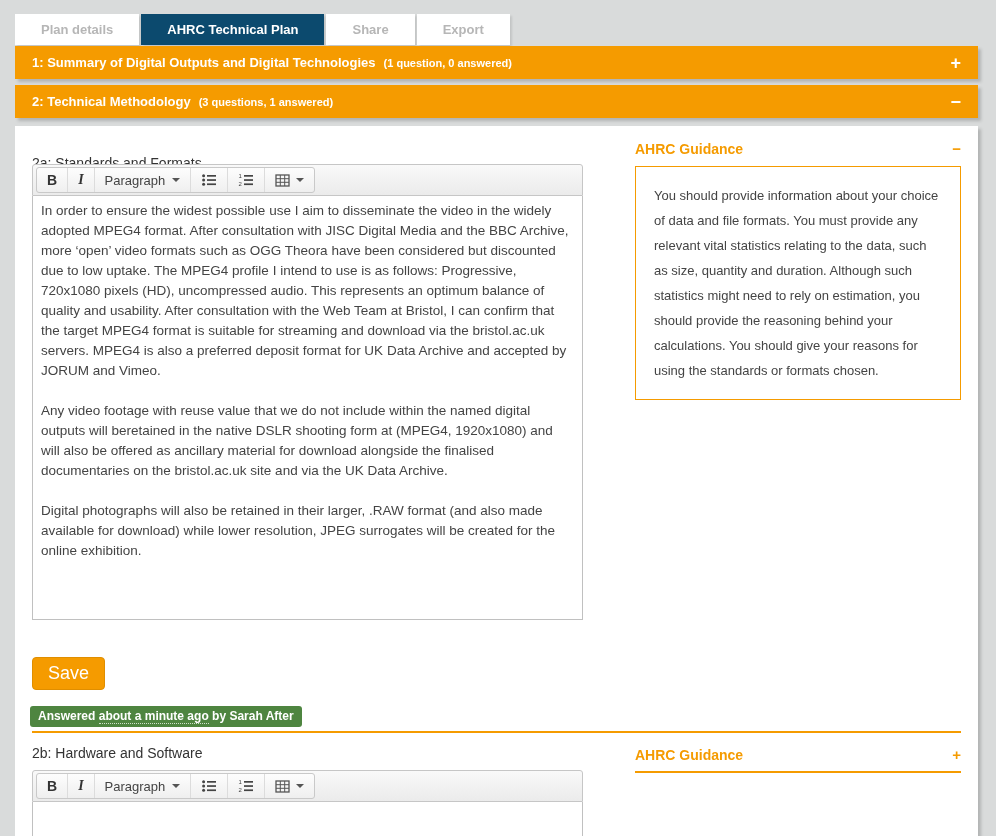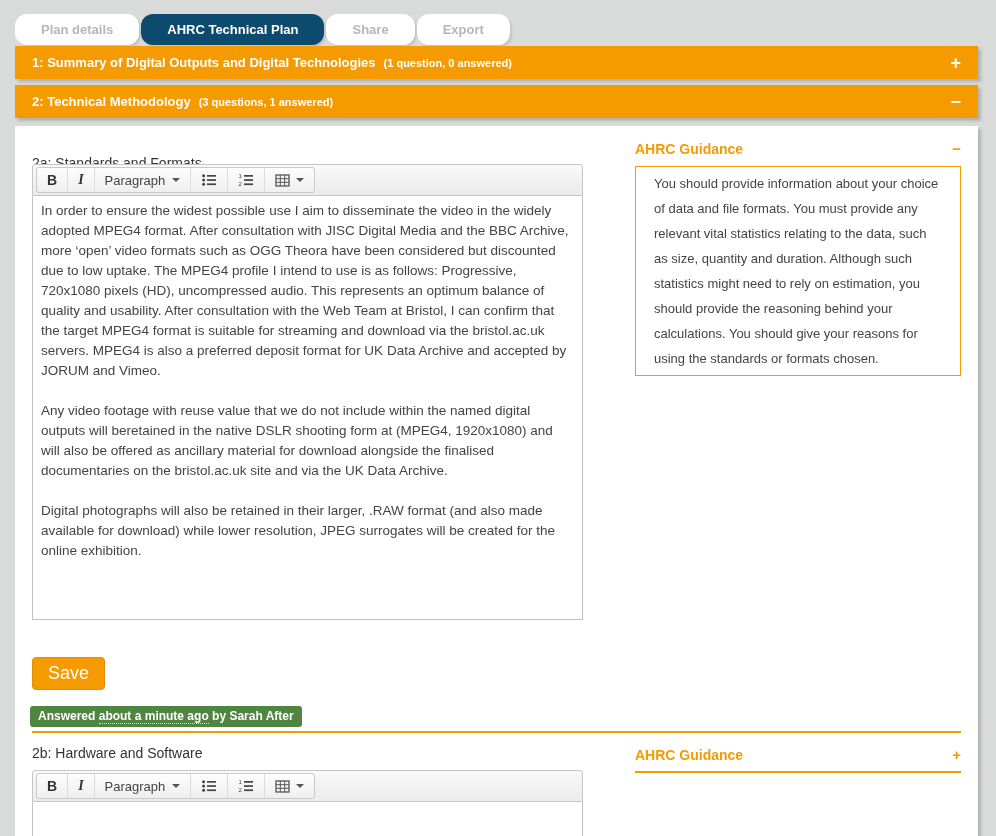--- a/index.html
+++ b/index.html
@@ -12,21 +12,21 @@
     color: #444;
   }
 
   
   .tabs { position: absolute; left: 15px; top: 14px; display: flex; gap: 2px; }
   .tab {
     height: 31px; line-height: 31px; padding: 0 26px;
     background: #ffffff; color: #b6b6b6;
     font-size: 13px; font-weight: bold;
     box-shadow: 2px 2px 2px rgba(0,0,0,0.10);
-    cursor: pointer; white-space: nowrap; border-radius: 12px;
+    cursor: pointer; white-space: nowrap;
   }
   .tab.active { background: #0c4a6e; color: #fff; }
 
   
   .section-bar {
     position: absolute; left: 15px; width: 963px; height: 33px;
     background: #F59B00; color: #fff;
     display: flex; align-items: center; padding: 0 17px;
     box-shadow: 3px 3px 3px rgba(0,0,0,0.18);
     cursor: pointer;
@@ -88,21 +88,21 @@
   .guidance-header {
     position: absolute; left: 620px; width: 326px;
     display: flex; justify-content: space-between; align-items: flex-start;
   }
   .guidance-title { color: #F59B00; font-size: 14px; font-weight: bold; }
   .guidance-toggle { color: #F59B00; font-size: 15px; font-weight: bold; cursor: pointer; line-height: 1; }
   .guidance-header.collapsed { border-bottom: 2px solid #F59B00; padding-bottom: 8px; }
   .guidance-box {
     position: absolute; left: 620px; width: 326px;
     border: 1px solid #F59B00; background: #fff;
-    padding: 4px 18px; font-size: 13px; line-height: 25px; color: #444;
+    padding: 16px 18px; font-size: 13px; line-height: 25px; color: #444;
   }
 
   
   .save-btn {
     position: absolute; left: 17px;
     background: #F59B00; border: 1px solid #e08e00; border-radius: 4px;
     color: #fff; font-size: 18px; padding: 5px 15px; cursor: pointer;
     font-family: "Liberation Sans", sans-serif;
   }
   .answered-badge {

